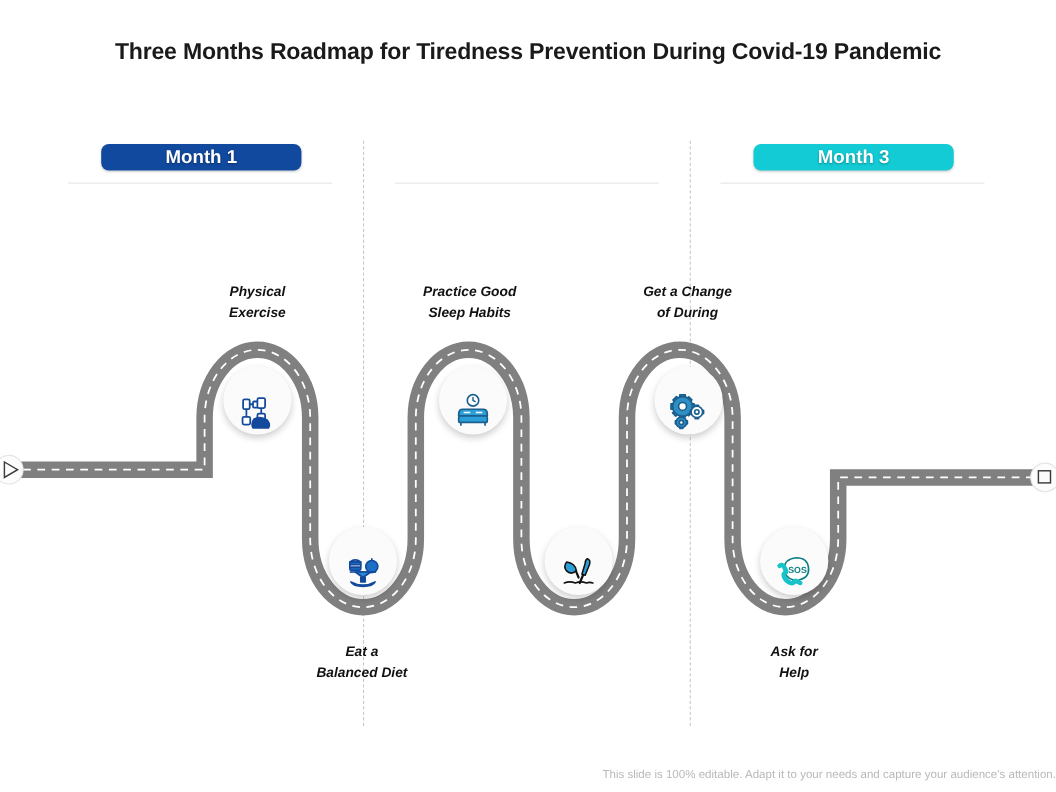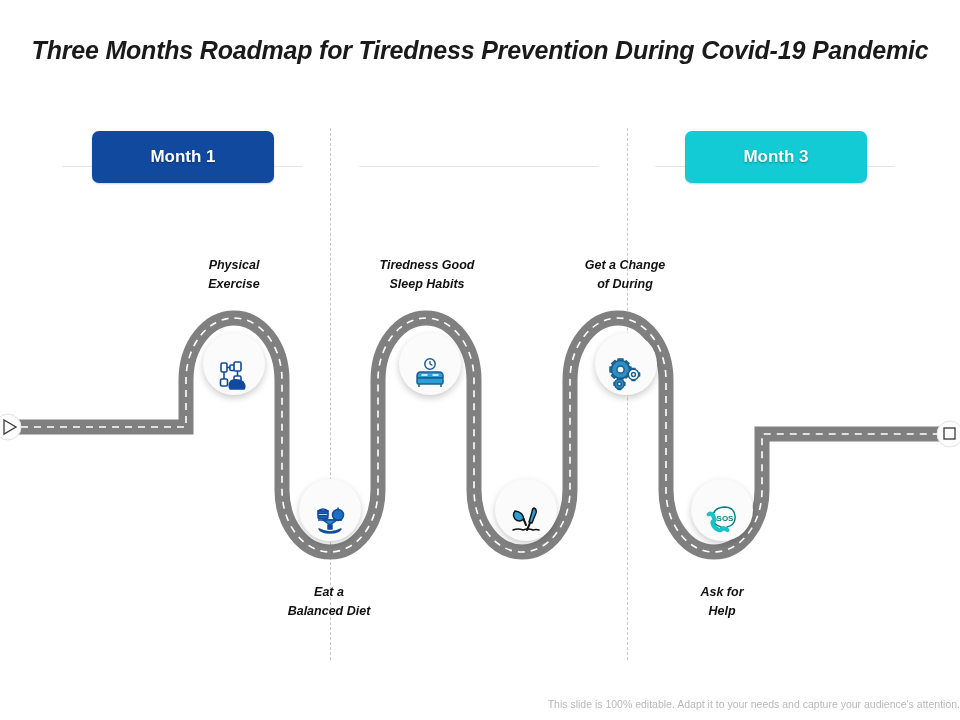--- a/index.html
+++ b/index.html
@@ -7,34 +7,33 @@
     width:960px;height:720px;background:#ffffff;
     font-family:"Liberation Sans",sans-serif;
     position:relative;overflow:hidden;
   }
   #slide{position:absolute;inset:0;background:#fff;}
 
   
   .title{
     position:absolute;left:0;top:36px;width:960px;
     text-align:center;
-    font-size:25px;font-weight:bold;color:#1a1a1a;
+    font-size:21px;font-weight:bold;color:#1a1a1a;
     letter-spacing:-0.2px;
-    font-style:italic;
   }
 
   
   .divider{
     position:absolute;top:128px;height:532px;width:0;
     border-left:1px dashed #c9c9c9;
   }
 
   
   .banner{
-    position:absolute;height:52px;width:182px;
+    position:absolute;height:24px;width:182px;
     border-radius:7px;
     display:flex;align-items:center;justify-content:center;
     color:#ffffff;font-size:17px;font-weight:bold;
     text-shadow:0 1px 2px rgba(0,0,0,.35);
     box-shadow:0 1px 2px rgba(0,0,0,.18);
   }
   .banner-underline{
     position:absolute;height:1px;width:240px;background:#e6e6e6;
   }
 
@@ -252,19 +251,19 @@
           <path d="M 22 6 q 10 0 11 9 q 1 9 -8 11 l -6 4 l 0 -4 q -8 -2 -8 -10 q 0 -9 11 -10 z" fill="#ffffff"></path>
           <text x="23" y="20" text-anchor="middle" font-family="Liberation Sans, sans-serif" font-size="8" font-weight="bold" fill="#0c7f86" stroke="none">SOS</text>
           <path d="M 13 9 q 3 -2 5 1 l 2 4 q 1 2 -1 3 q -2 1 -1 4 q 2 5 7 7 q 3 1 4 -1 q 1 -2 3 -1 l 4 2" fill="none" stroke="#15c3c9" stroke-width="5" stroke-linecap="round" transform="translate(-4,6) scale(0.82)"></path>
         </g>
       </svg>
     </span>
   </div>
 
   <div class="step-label" style="left:129px;top:256px;"><span>Physical</span><br><span>Exercise</span></div>
   <div class="step-label" style="left:224px;top:583px;"><span>Eat a</span><br><span>Balanced Diet</span></div>
-  <div class="step-label" style="left:322px;top:256px;"><span>Tiredness Good</span><br><span>Sleep Habits</span></div>
+  <div class="step-label" style="left:322px;top:256px;"><span>Practice Good</span><br><span>Sleep Habits</span></div>
   <div class="step-label" style="left:520px;top:256px;"><span>Get a Change</span><br><span>of During</span></div>
   <div class="step-label" style="left:617px;top:583px;"><span>Ask for</span><br><span>Help</span></div>
 
   <div class="footer" style="color: rgb(185, 185, 185);">This slide is 100% editable. Adapt it to your needs and capture your audience's attention.</div>
 
 </div>
 
 </body></html>

